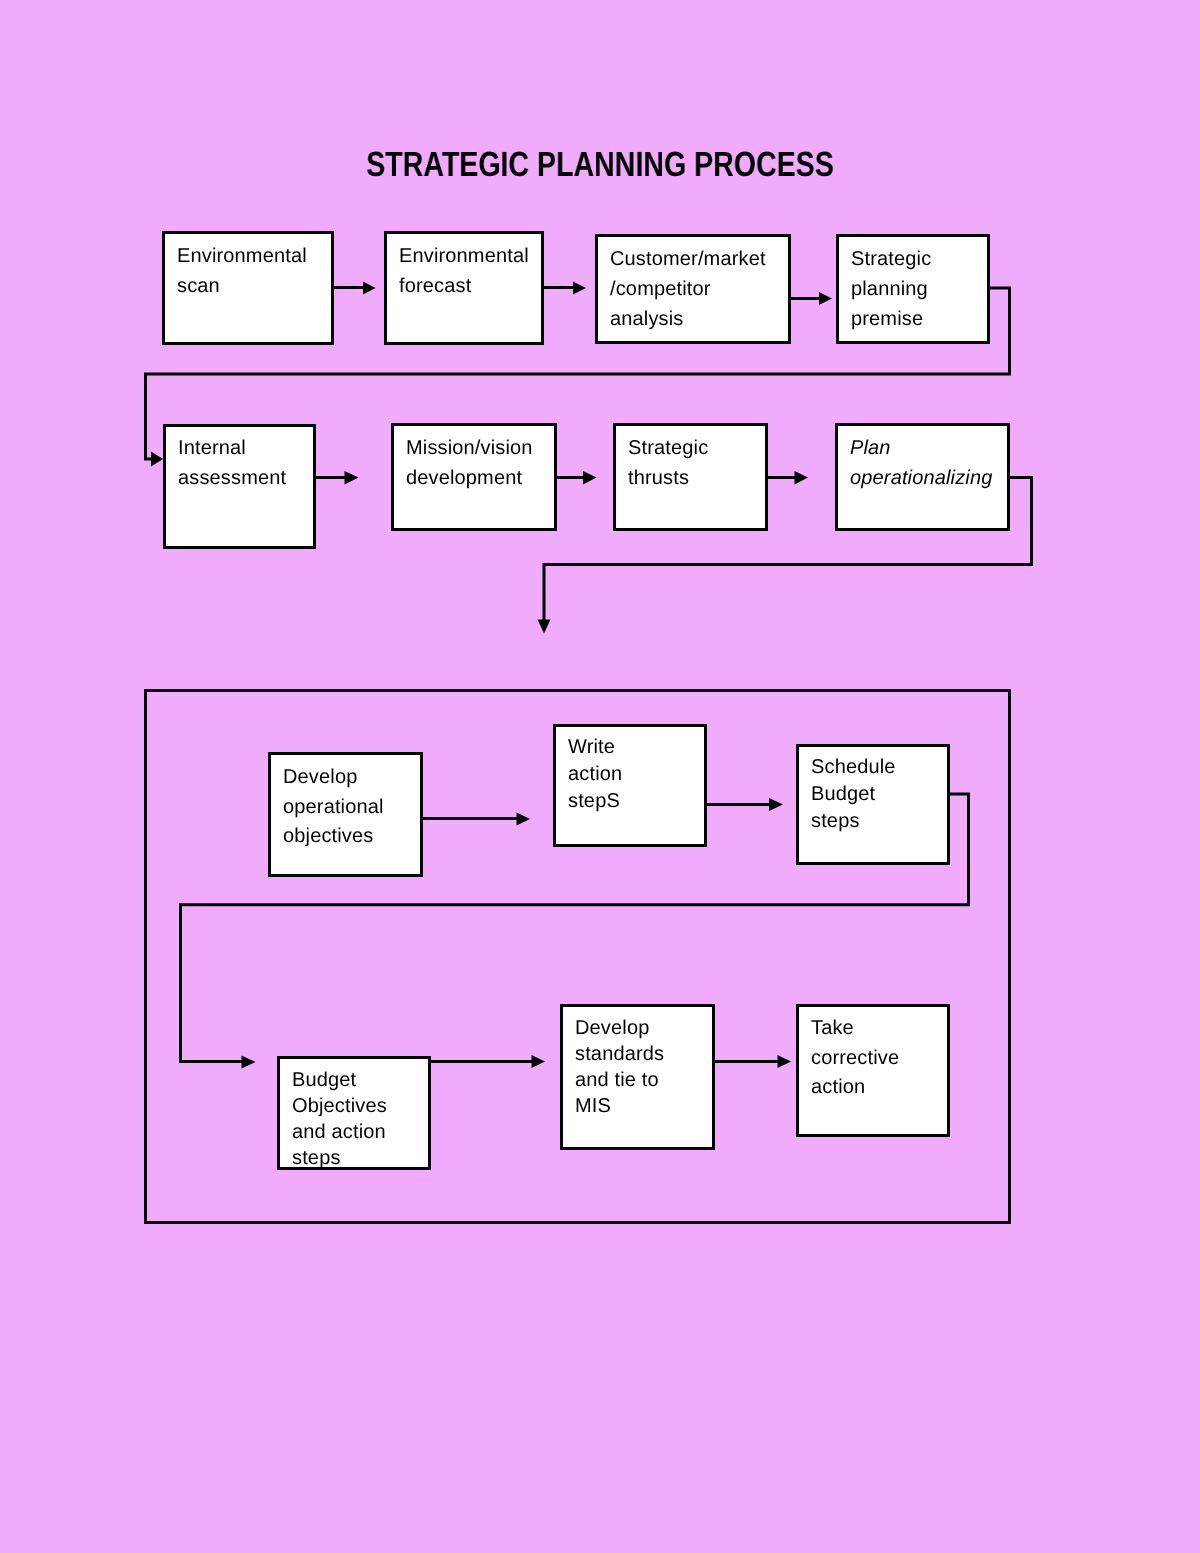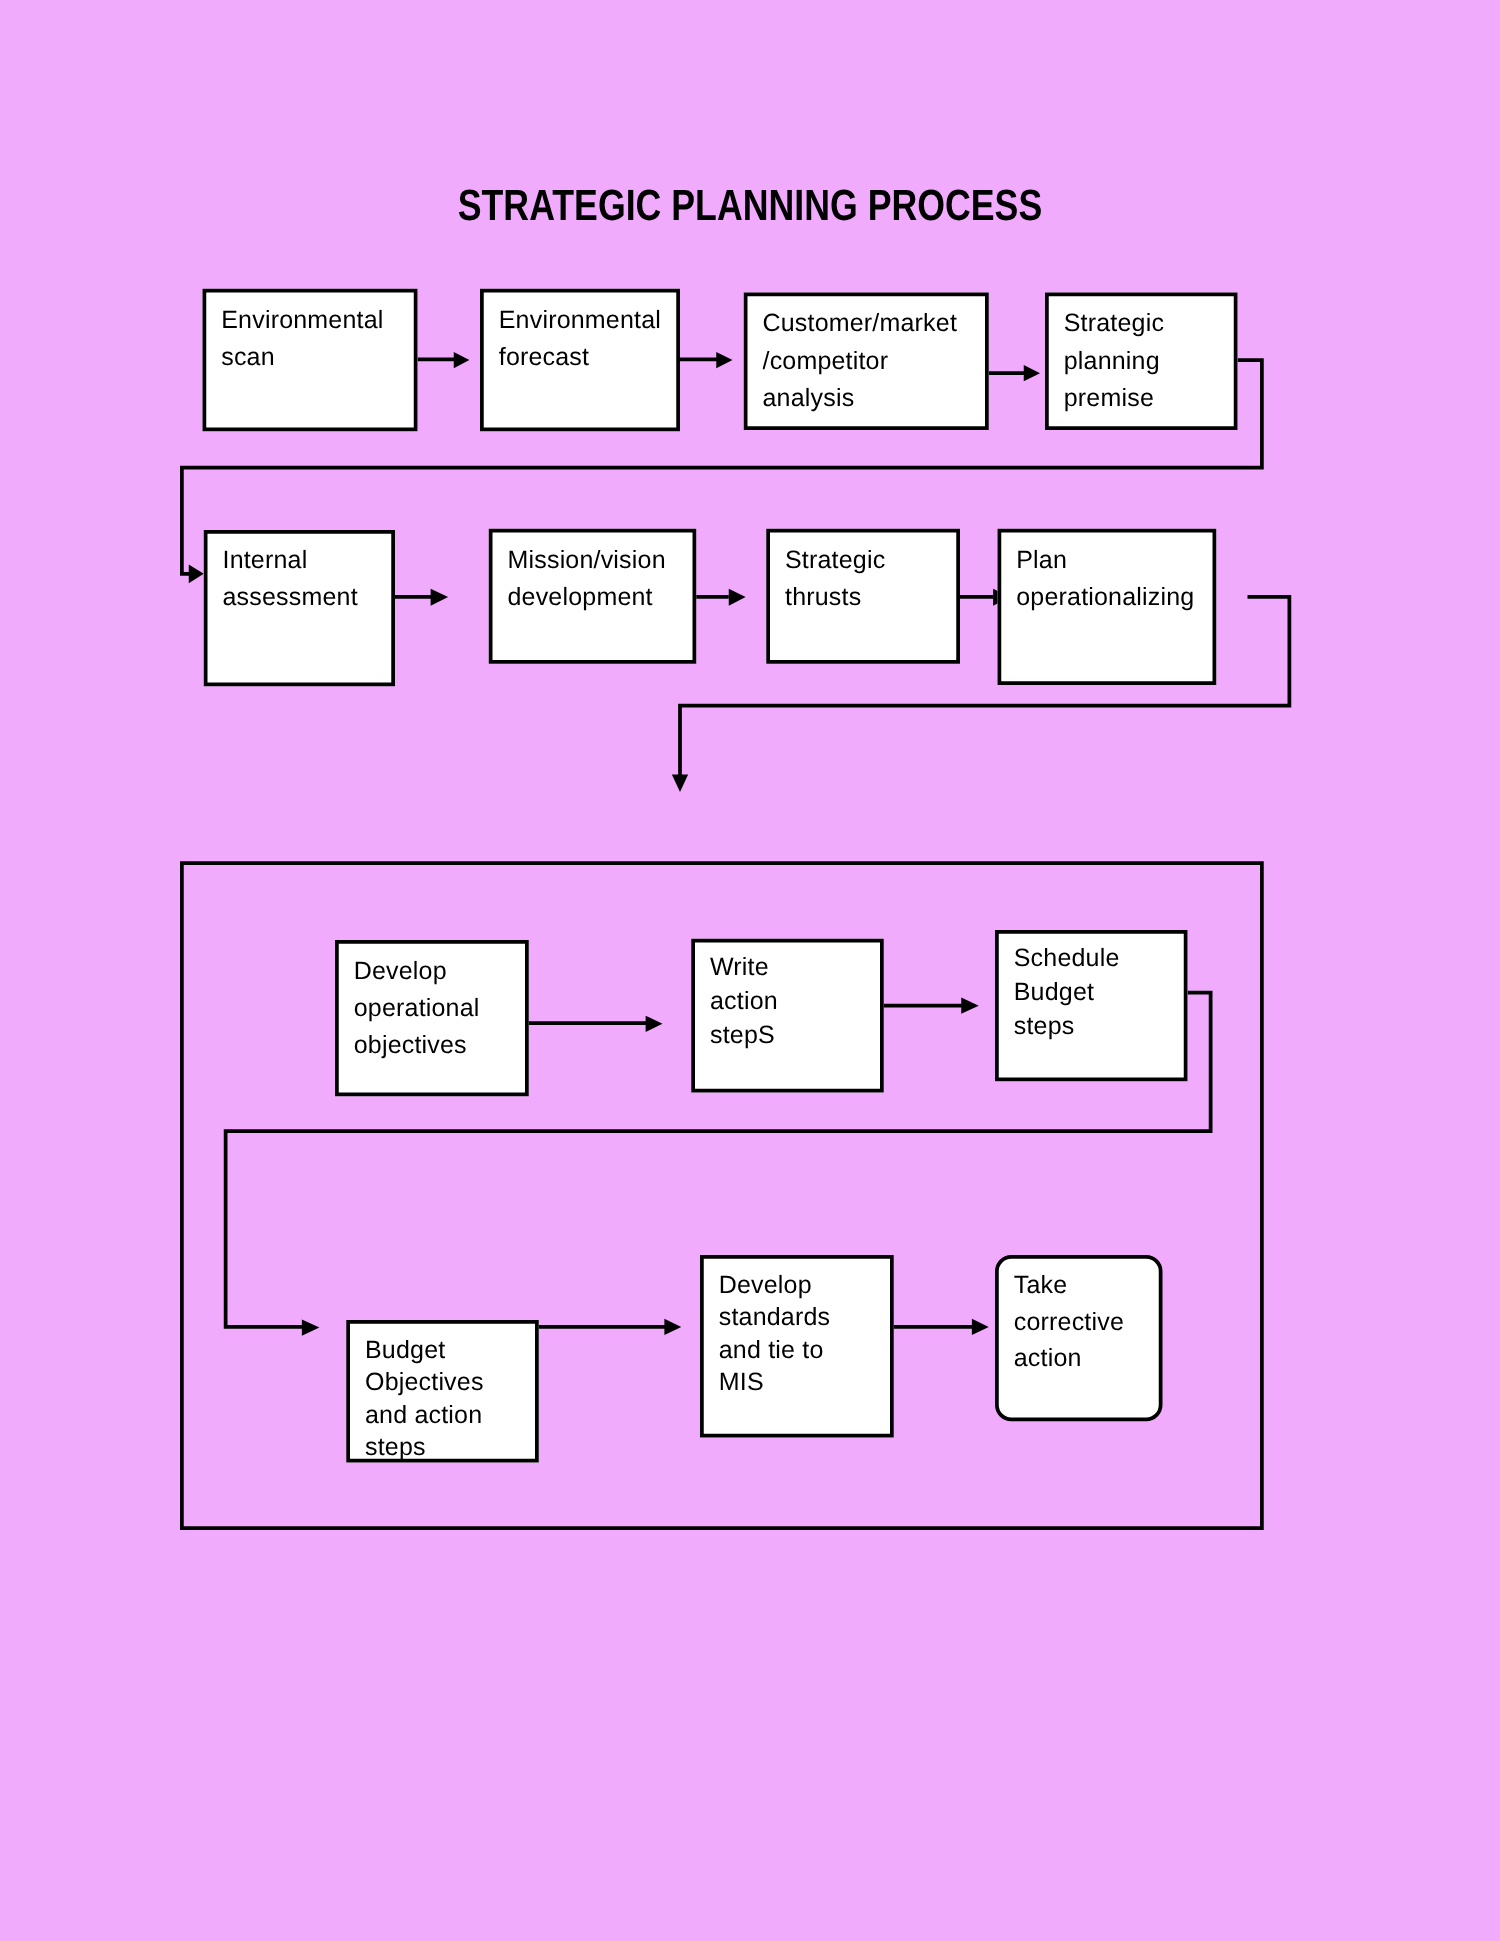--- a/index.html
+++ b/index.html
@@ -113,33 +113,33 @@
 assessment</div>
   </div>
   <div class="node" style="left:391px;top:423px;width:166px;height:108px;">
     <div class="txt">Mission/vision
 development</div>
   </div>
   <div class="node" style="left:613px;top:423px;width:155px;height:108px;">
     <div class="txt">Strategic
 thrusts</div>
   </div>
-  <div class="node" style="left:798px;top:423px;width:175px;height:125px;">
+  <div class="node" style="left:835px;top:423px;width:175px;height:108px;font-style:italic;">
     <div class="txt">Plan
 operationalizing</div>
   </div>
 
   <div class="container-box" style="left:144px;top:689px;width:867px;height:535px;"></div>
 
   <div class="node lh296" style="left:268px;top:752px;width:155px;height:125px;">
     <div class="txt dn1">Develop
 operational
 objectives</div>
   </div>
-  <div class="node lh27" style="left:553px;top:751px;width:154px;height:123px;">
+  <div class="node lh27" style="left:553px;top:724px;width:154px;height:123px;">
     <div class="txt">Write
 action
 stepS</div>
   </div>
   <div class="node lh27" style="left:796px;top:744px;width:154px;height:121px;">
     <div class="txt">Schedule
 Budget
 steps</div>
   </div>
 
@@ -148,19 +148,19 @@
 Objectives
 and action
 steps</div>
   </div>
   <div class="node lh26" style="left:560px;top:1004px;width:155px;height:146px;">
     <div class="txt dn1">Develop
 standards
 and tie to
 MIS</div>
   </div>
-  <div class="node lh296" style="left:796px;top:1004px;width:134px;height:133px;border-radius:13px;">
+  <div class="node lh296" style="left:796px;top:1004px;width:154px;height:133px;">
     <div class="txt">Take
 corrective
 action</div>
   </div>
 
 </div>
 
 </body></html>

